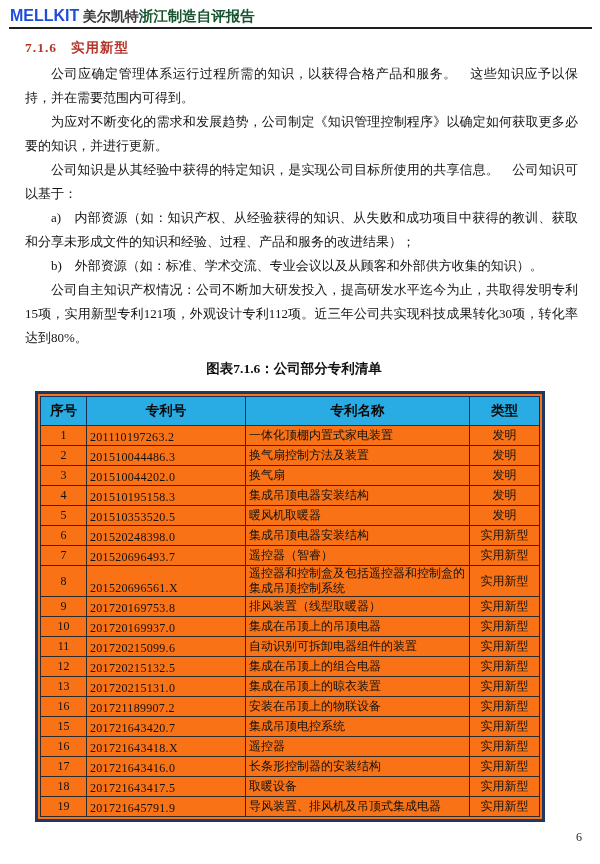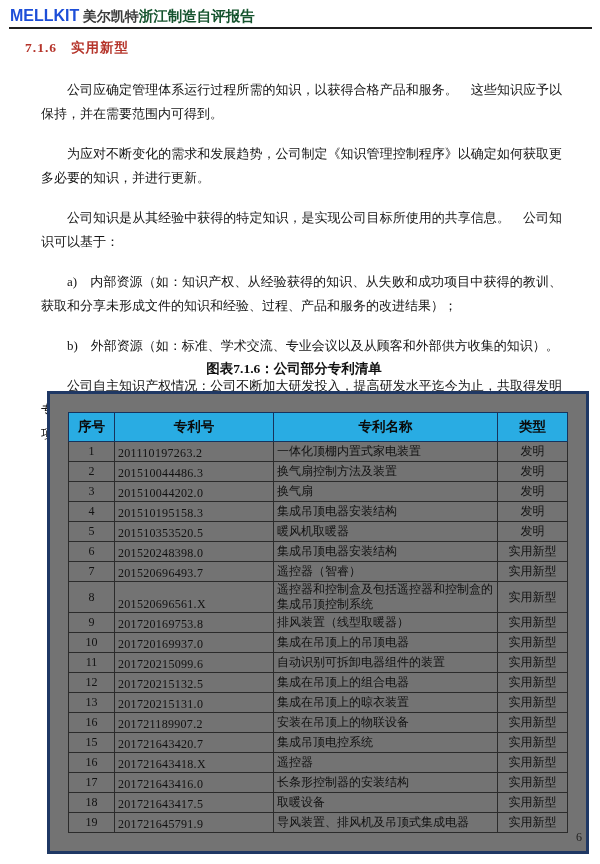--- a/index.html
+++ b/index.html
@@ -31,35 +31,35 @@
     position:absolute;top:39px;left:25px;
     font-size:13.5px;font-weight:bold;color:#B5342A;
     letter-spacing:1px;margin:0;
   }
   .sec-num{margin-right:14px;}
   
   .bodytext{
     position:absolute;top:62px;left:25px;width:553px;
   }
   .para{
-    margin:16px;
+    margin:0;
     font-size:13px;line-height:24px;
     text-align:justify;text-justify:inter-ideograph;
     text-indent:2em;color:#141414;
   }
   
   .caption{
     position:absolute;top:360px;left:0;width:588px;
     text-align:center;font-weight:bold;font-size:13.5px;color:#111;
     margin:0;font-family:"Liberation Serif","DejaVu Serif",serif;
   }
   
   .tablewrap{
-    position:absolute;top:391px;left:47px;
-    border:3px solid #1F3864;background:#737373;padding:18px;
+    position:absolute;top:391px;left:35px;
+    border:3px solid #1F3864;background:#f97316;padding:2px;
   }
   table.patents{
     border-collapse:collapse;table-layout:fixed;
     width:499px;
     font-family:"Liberation Serif","DejaVu Serif",serif;
   }
   table.patents th{
     background:#29ACE3;color:#0b0b0b;
     border:1px solid #17335c;
     font-size:13.5px;font-weight:bold;height:28px;padding:0 2px;

